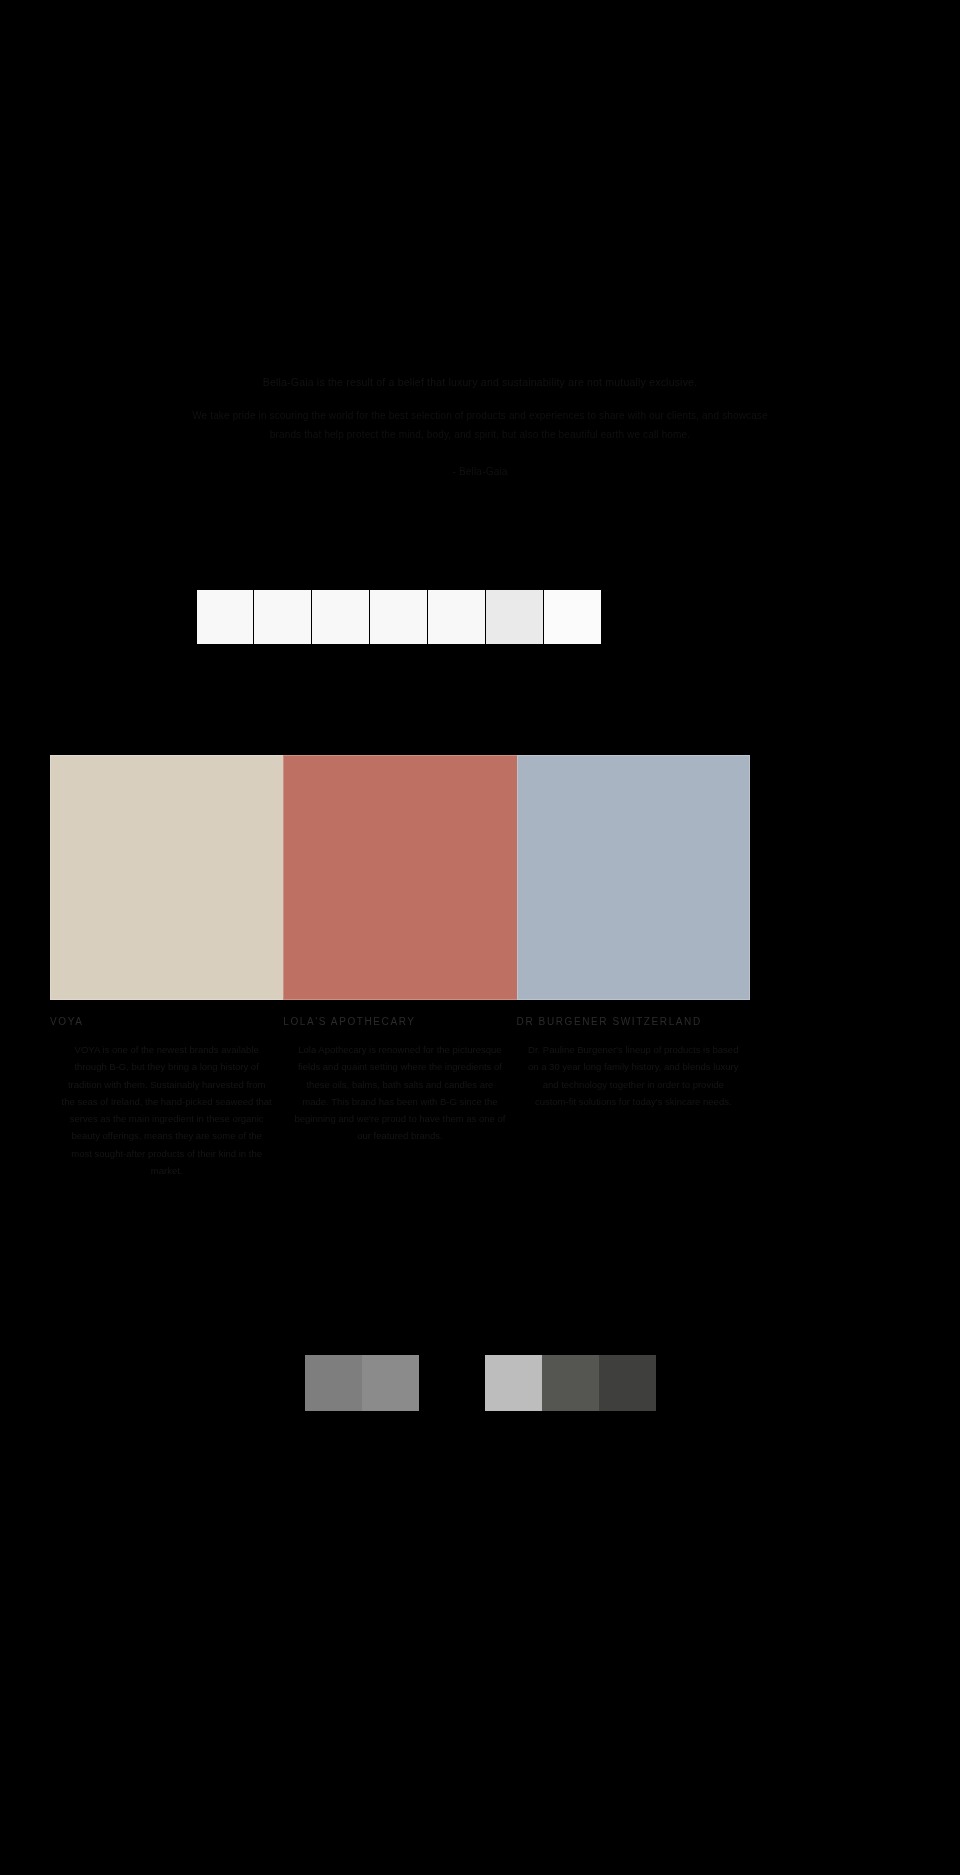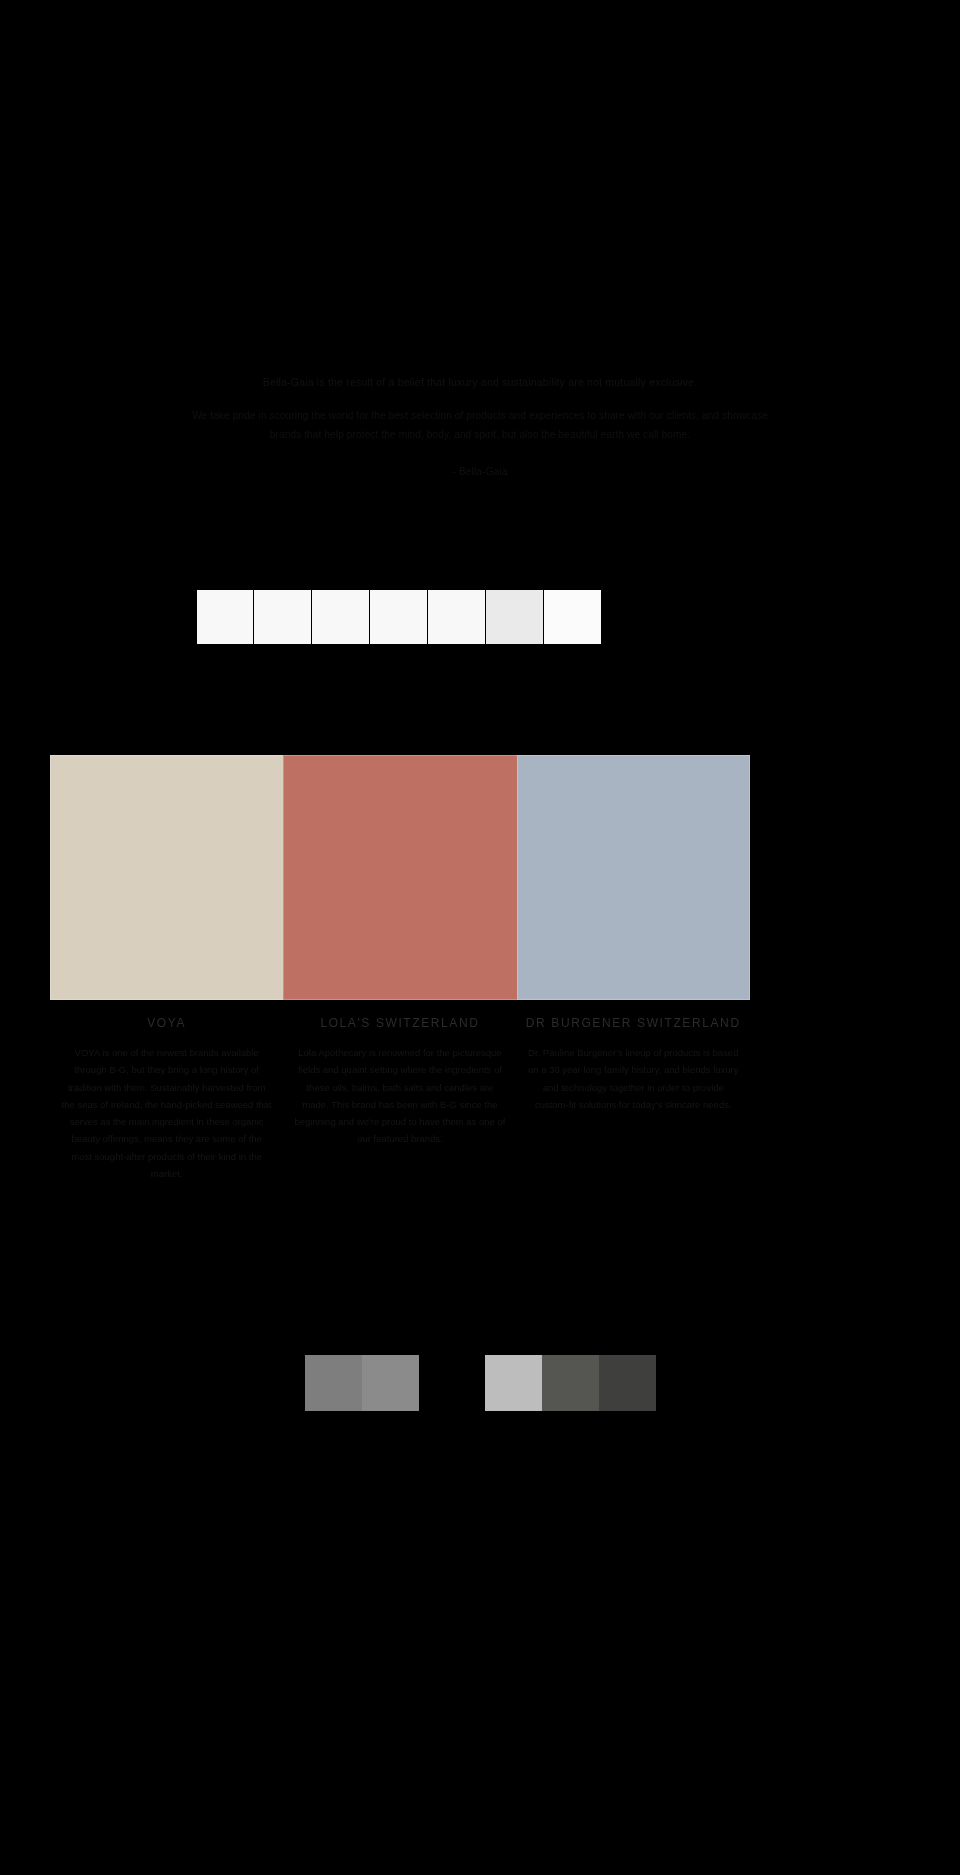--- a/index.html
+++ b/index.html
@@ -77,22 +77,22 @@
   }
   .card { width: 233.3px; position: relative; }
   .card-media {
     height: 245px;
     border: 1px solid rgba(255,255,255,.22);
     border-right: 0;
   }
   .card:last-child .card-media { border-right: 1px solid rgba(255,255,255,.22); }
   .card-title {
     margin-top: 16px;
-    text-align: center;
-    font-size: 12px;
+    text-align: left;
+    font-size: 10px;
     letter-spacing: 1.6px;
     color: #2b2b2b;
     font-weight: 400;
   }
   .card-body {
     margin-top: 14px;
     padding: 0 10px;
     text-align: center;
     font-size: 9.5px;
     line-height: 1.82;
@@ -133,21 +133,21 @@
     </div>
 
   <section class="cards" id="cards-row">
       <div class="card">
         <div class="card-media" style="background: rgb(216, 207, 191);"></div>
         <div class="card-title">VOYA</div>
         <p class="card-body">VOYA is one of the newest brands available through B-G, but they bring a long history of tradition with them. Sustainably harvested from the seas of Ireland, the hand-picked seaweed that serves as the main ingredient in these organic beauty offerings, means they are some of the most sought-after products of their kind in the market.</p>
       </div>
       <div class="card">
         <div class="card-media" style="background: rgb(190, 113, 98);"></div>
-        <div class="card-title">LOLA'S SWITZERLAND</div>
+        <div class="card-title">LOLA'S APOTHECARY</div>
         <p class="card-body">Lola Apothecary is renowned for the picturesque fields and quaint setting where the ingredients of these oils, balms, bath salts and candles are made. This brand has been with B-G since the beginning and we're proud to have them as one of our featured brands.</p>
       </div>
       <div class="card">
         <div class="card-media" style="background: rgb(168, 180, 194);"></div>
         <div class="card-title">DR BURGENER SWITZERLAND</div>
         <p class="card-body">Dr. Pauline Burgener's lineup of products is based on a 30 year long family history, and blends luxury and technology together in order to provide custom-fit solutions for today's skincare needs.</p>
       </div>
     </section>
 
   <footer class="footer">

